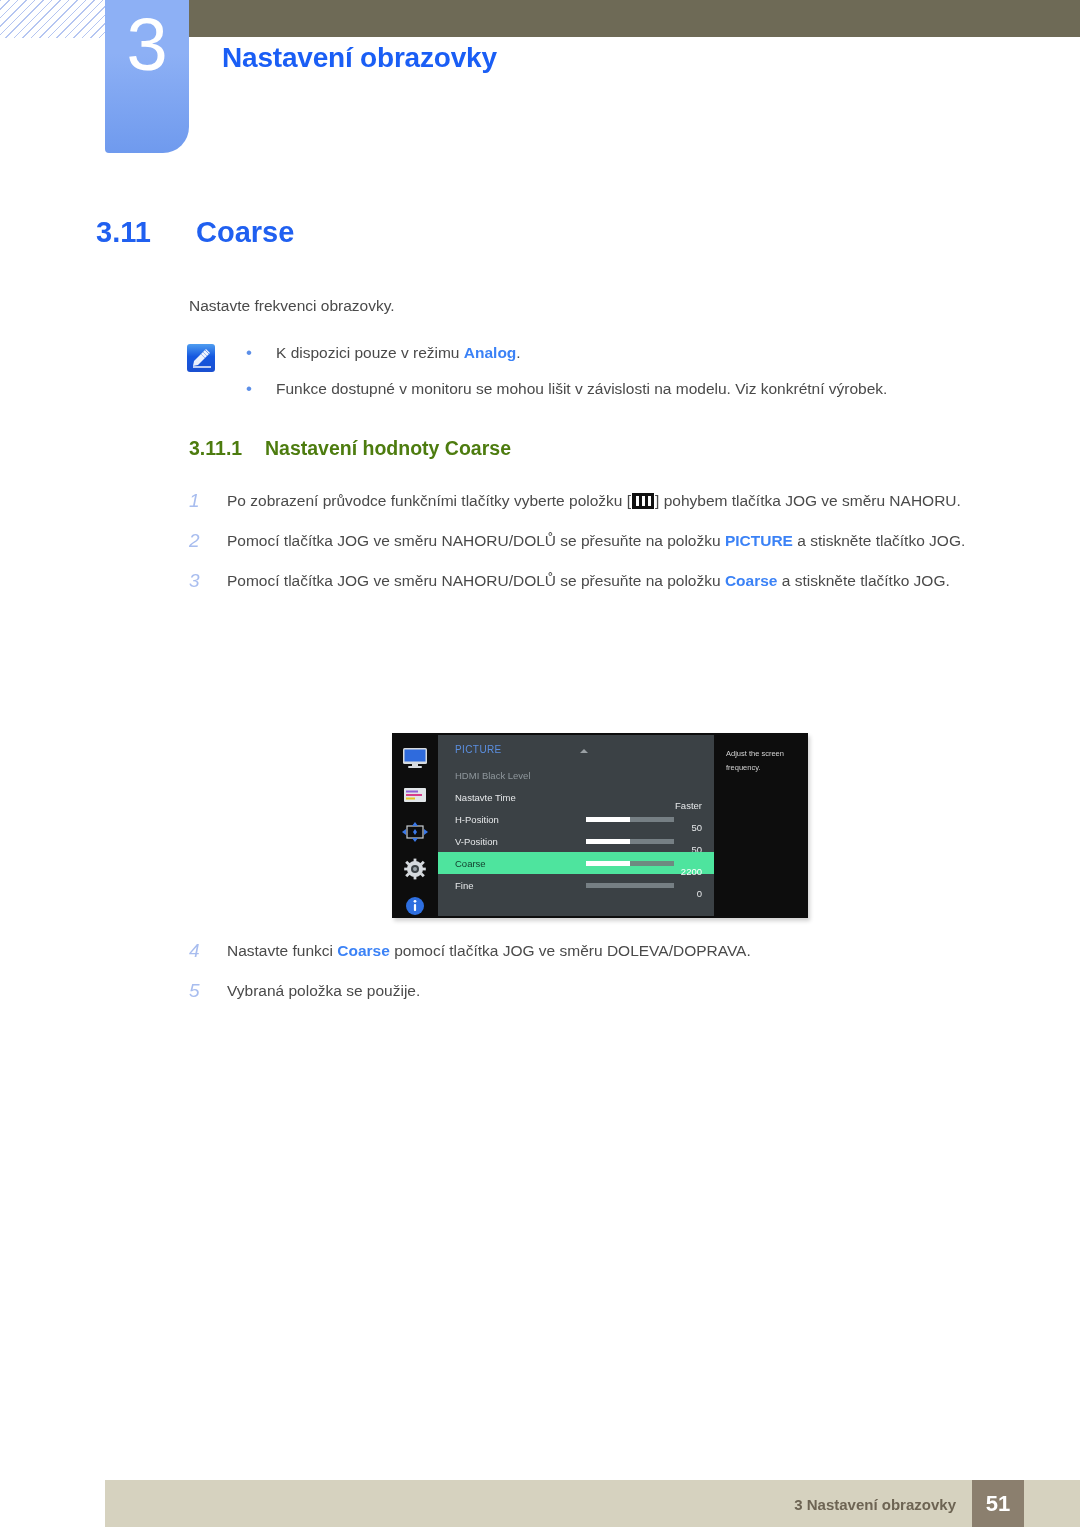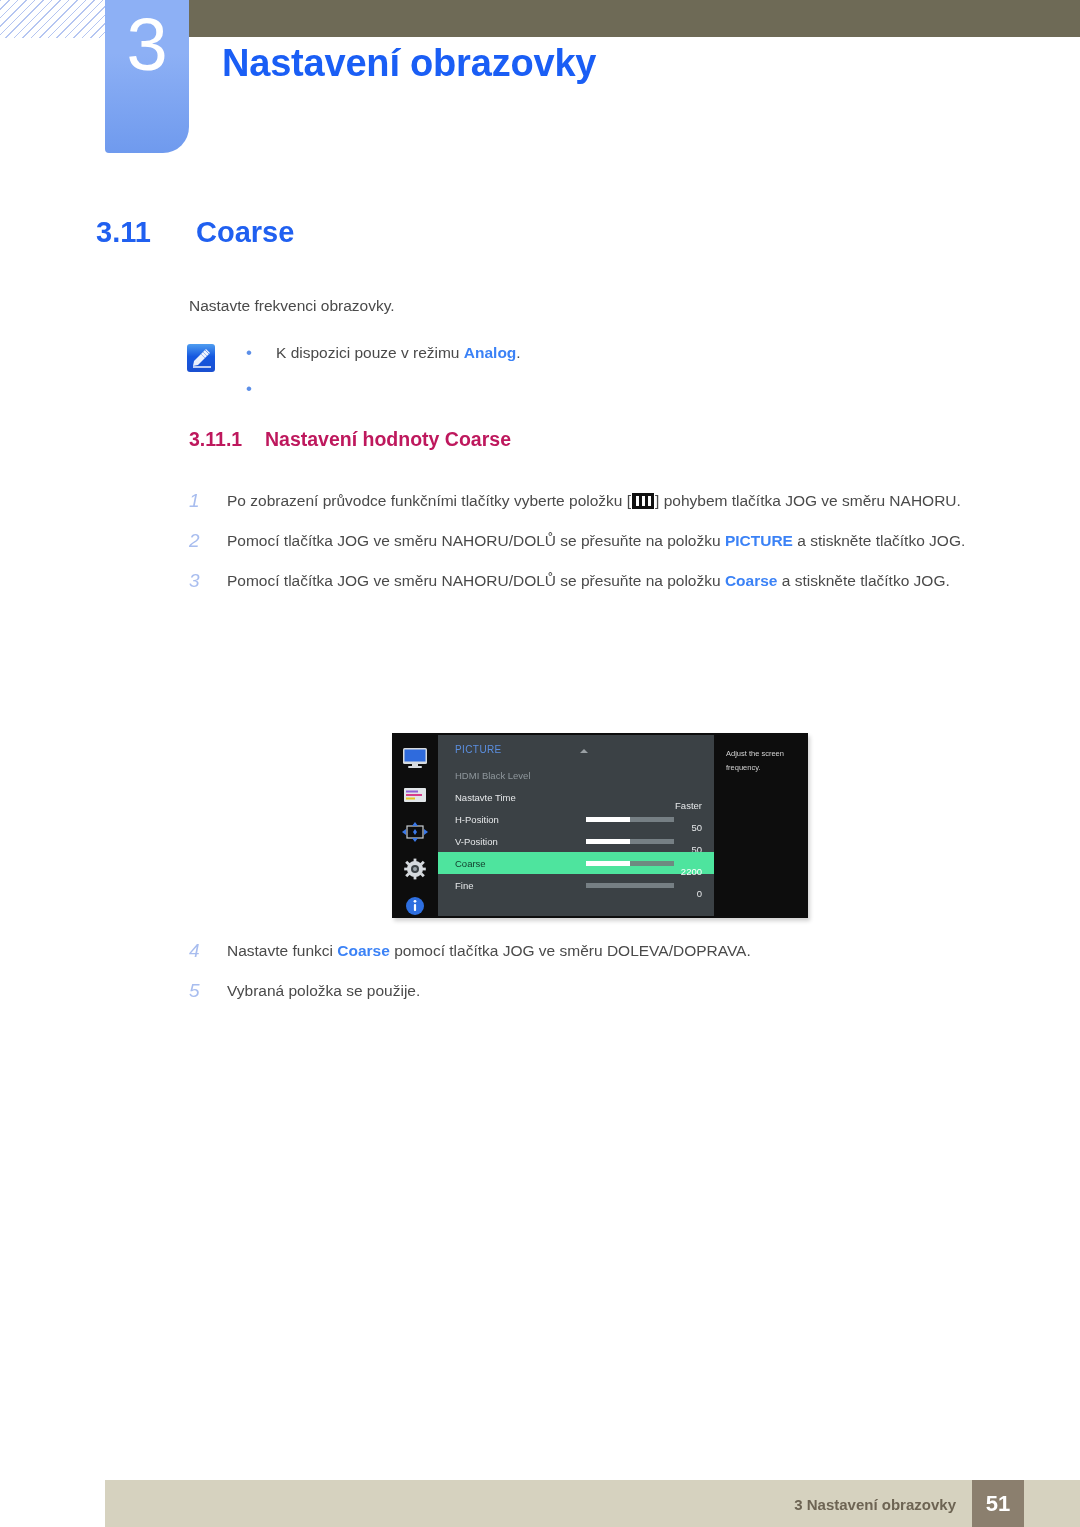--- a/index.html
+++ b/index.html
@@ -51,21 +51,21 @@
   }
   .header-band {
     position: absolute;
     left: 189px; top: 0;
     right: 0; height: 37px;
     background: #6e6a56;
   }
   .chapter-title {
     position: absolute;
     left: 222px; top: 42px;
-    font-size: 38px;
+    font-size: 28px;
     font-weight: 700;
     color: #1a5ef5;
     letter-spacing: -0.2px;
     white-space: nowrap;
   }
 
   
   .sec-head {
     position: absolute;
     left: 96px; top: 216px;
@@ -113,24 +113,24 @@
   .note-text {
     font-size: 15.5px;
     color: #4a4a4a;
     line-height: 22px;
   }
   .kw-red { color: #3b82f6; font-weight: 700; }
 
   
   .subsec {
     position: absolute;
-    left: 189px; top: 428px;
+    left: 189px; top: 437px;
     display: flex;
     align-items: flex-end;
-    color: #be185d;
+    color: #4d7c0f;
     font-size: 19.5px;
     font-weight: 700;
   }
   .subsec .num { width: 76px; }
 
   
   .steps {
     position: absolute;
     left: 189px; top: 488px;
     width: 830px;
@@ -327,20 +327,21 @@
   </svg>
 </div>
 
 <div class="note-list">
   <div class="note-row">
     <span class="note-bullet">•</span>
     <span class="note-text"><span>K dispozici pouze v režimu </span><span class="kw-red">Analog</span><span>.</span></span>
   </div>
   <div class="note-row">
     <span class="note-bullet">•</span>
+    <span class="note-text">Funkce dostupné v monitoru se mohou lišit v závislosti na modelu. Viz konkrétní výrobek.</span>
   </div>
 </div>
 
 <div class="subsec">
   <span class="num">3.11.1</span>
   <span>Nastavení hodnoty Coarse</span>
 </div>
 
 <div class="steps">
 

